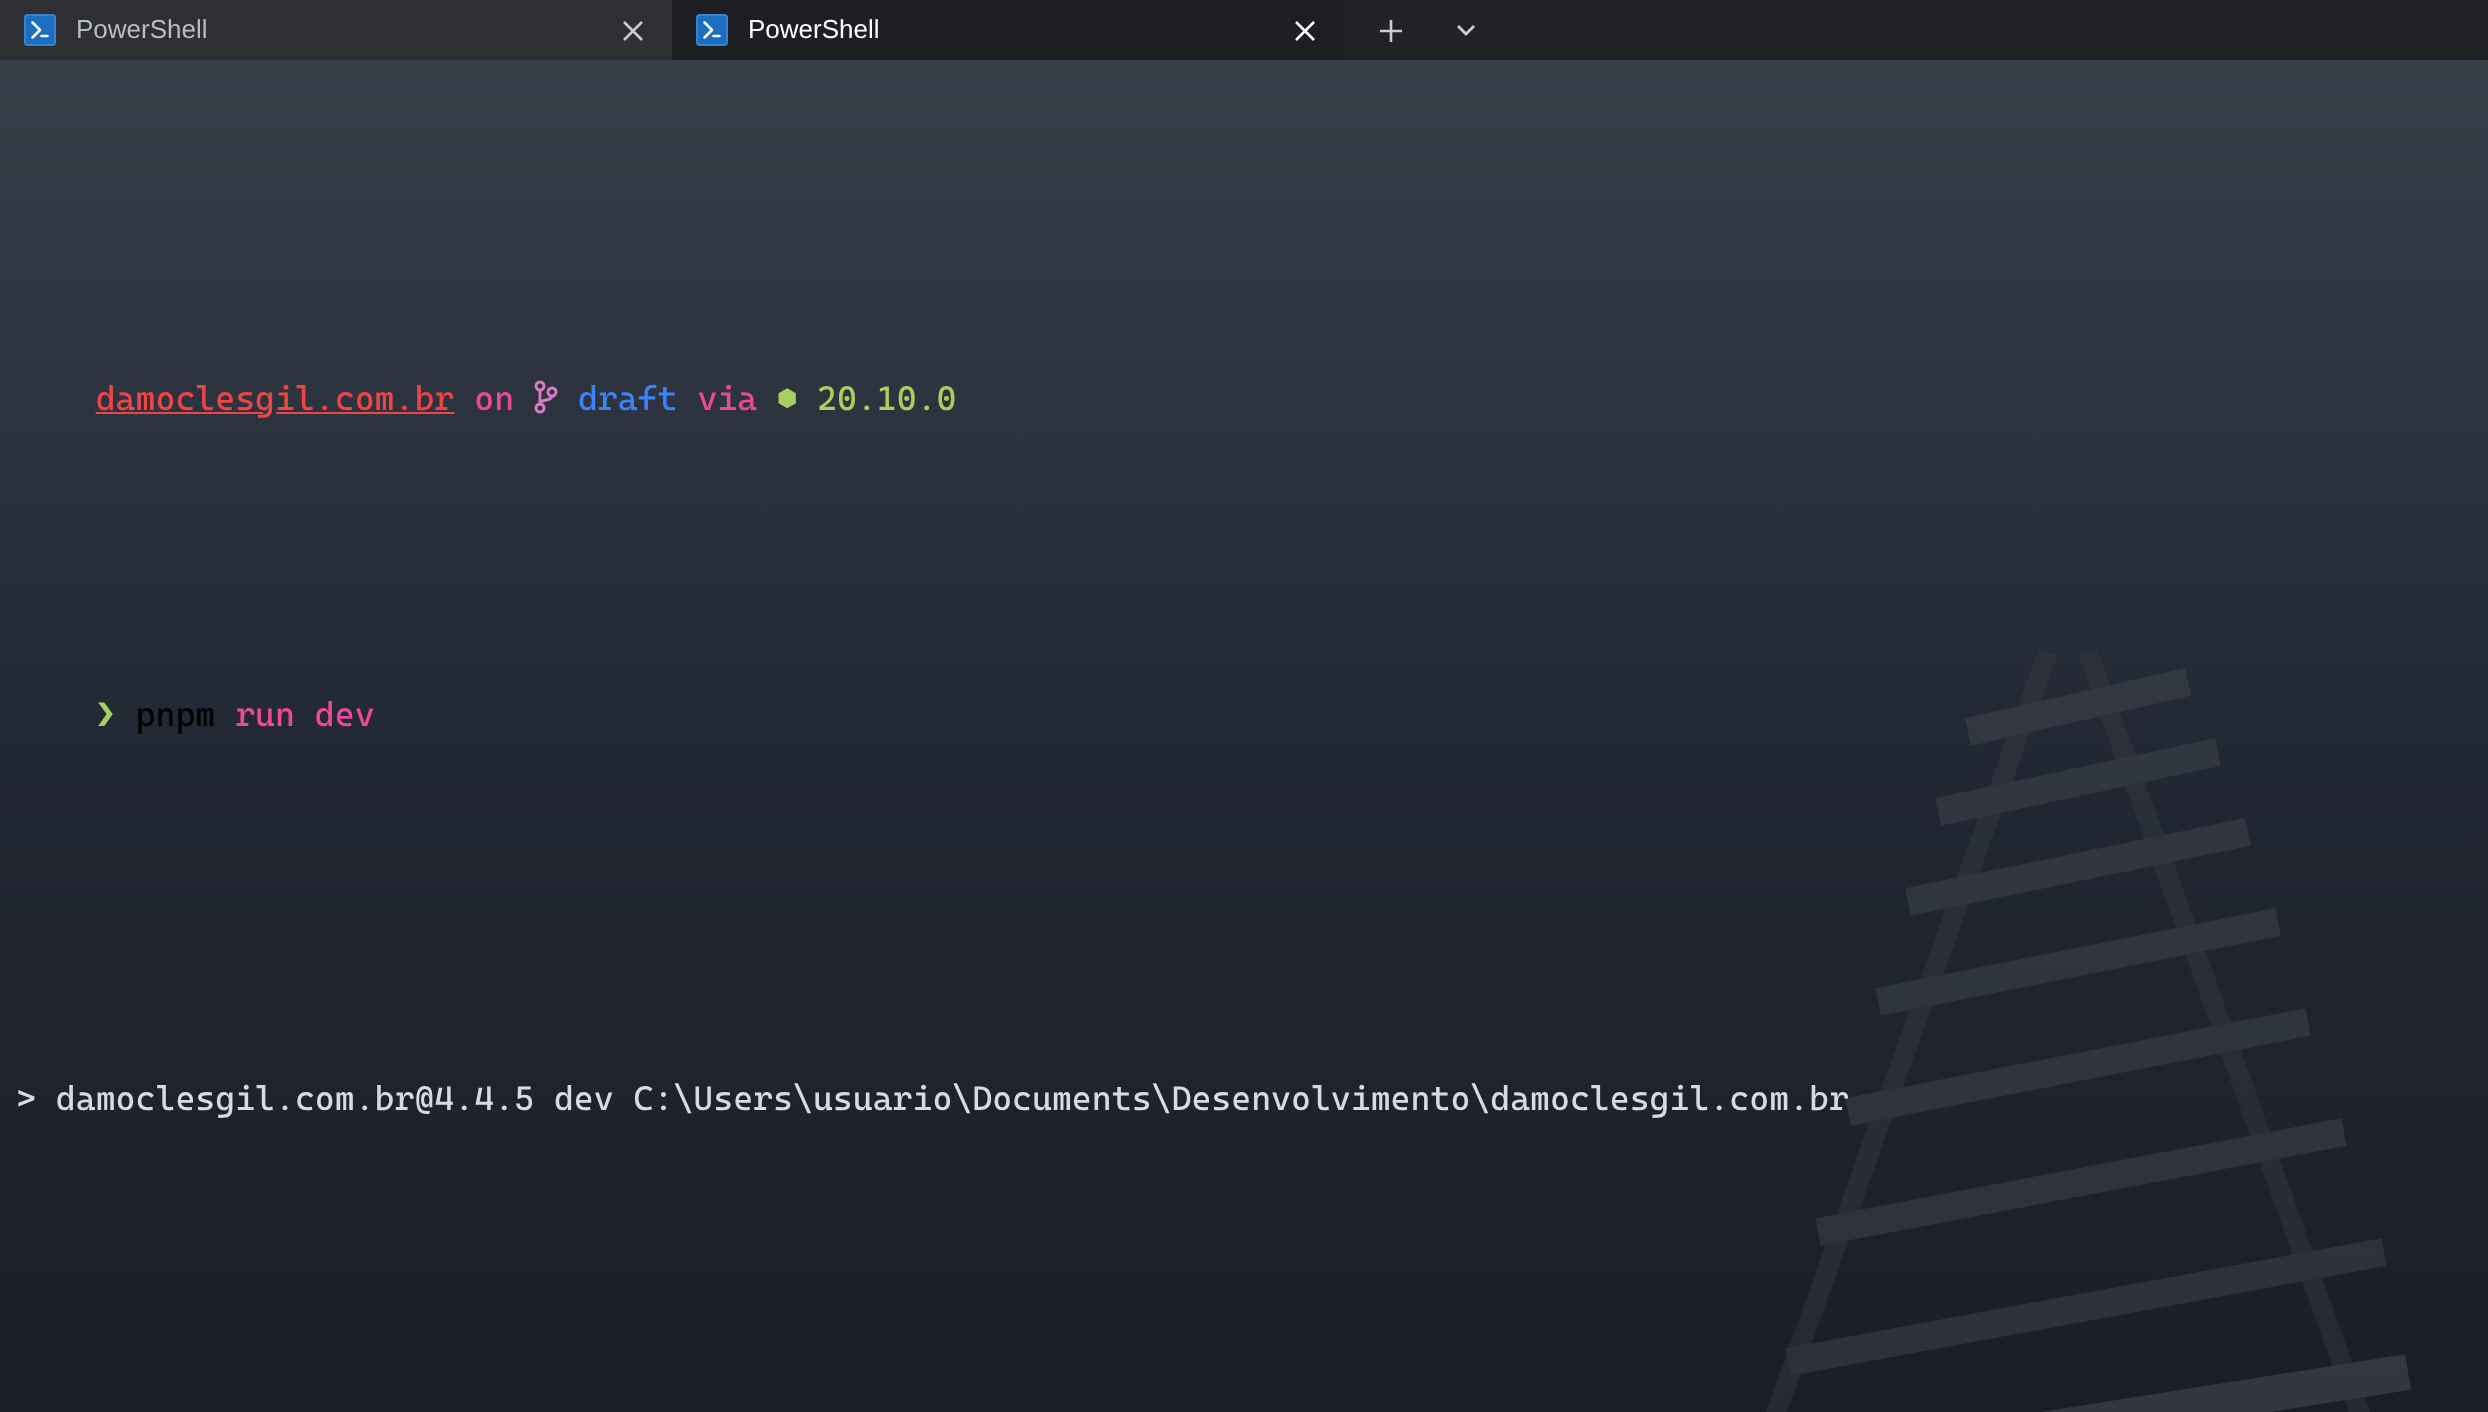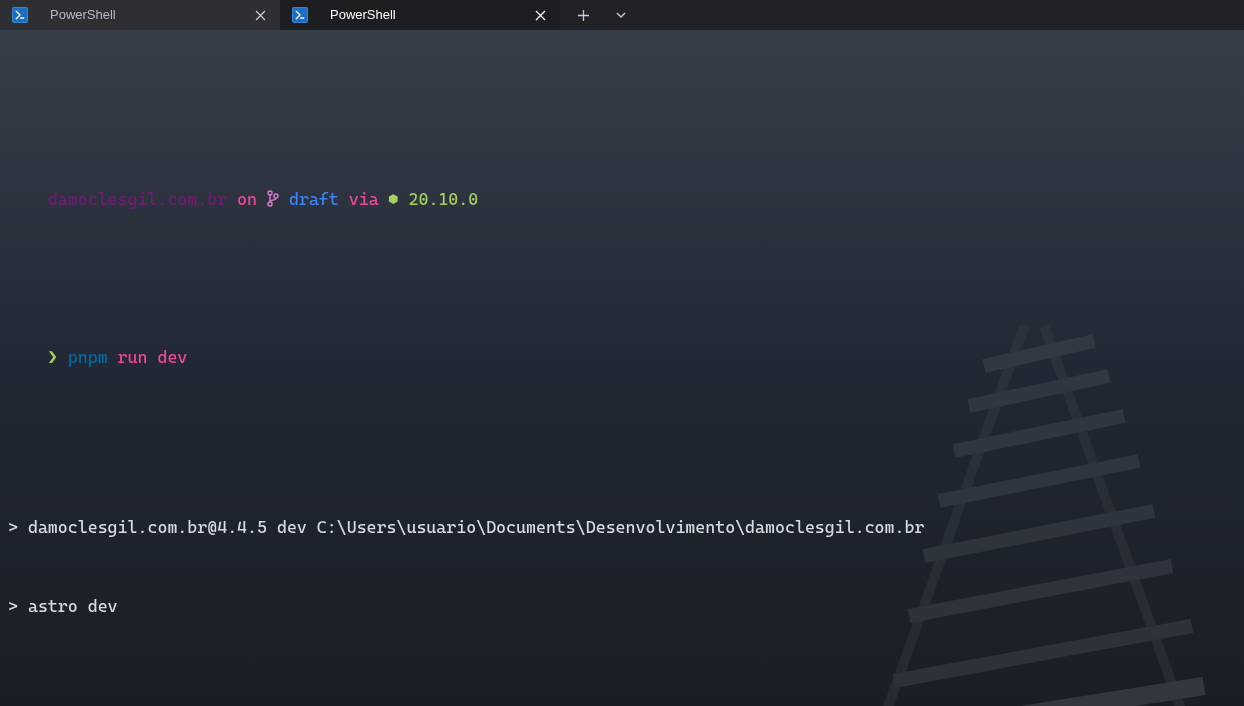--- a/index.html
+++ b/index.html
@@ -18,23 +18,23 @@
     .tabbar {
       display: flex;
       height: 30px;
       background: #202226;
       align-items: stretch;
       user-select: none;
     }
     .tab {
       display: flex;
       align-items: center;
-      gap: 22px;
+      gap: 10px;
       padding: 0 12px;
-      width: 280px;
+      width: 336px;
       color: #c9ccd1;
       font-size: 13px;
       font-family: "Segoe UI", Arial, sans-serif;
       position: relative;
     }
     .tab.inactive { background: #2d2f33; color:#b9bcc1; }
     .tab.active   { background: #1c1e22; color:#ffffff; }
     .tab .title { flex: 1; white-space: nowrap; overflow:hidden; text-overflow:ellipsis; }
     .tab .close {
       width: 16px; height: 16px; display:flex; align-items:center; justify-content:center;
@@ -54,26 +54,26 @@
     }
     .ps-icon svg { width:12px; height:12px; }
 
     
     .term {
       padding: 10px 8px 0 8px;
       white-space: pre;
       letter-spacing: 0;
     }
     .line { white-space: pre-wrap; word-break: break-all; }
-    .cyan   { color:#701a75; }
-    .teal   { color:#0369a1; }
+    .cyan   { color:#ef4444;text-decoration:underline; }
+    .teal   { color:#000000; }
     .greenY { color:#a6cf5f; }
     .white  { color:#ec4899; }
     .magenta{ color:#3b82f6; }
-    .mt1 { margin-top: 12px; }
+    .mt1 { margin-top: 34px; }
     .mthalf { margin-top: 14px; }
 
     .deco-pier {
       position:absolute; right:-10px; bottom:-40px; width:460px; height:440px;
       opacity:0.42; pointer-events:none;
     }
   </style>
 </head>
 <body>
 
@@ -149,21 +149,20 @@
           <path d="M3 5v7M9 8c0 3-6 1-6 4" fill="none" stroke="#d67bc6" stroke-width="1.5"></path>
         </svg> </span><span class="magenta">draft</span><span class="white"> via </span><span class="greenY">⬢</span><span class="greenY"> 20.10.0</span>
   </div>
   
   <div class="line">
     <span class="greenY">❯</span> <span class="teal">pnpm</span><span class="white"> run dev</span>
   </div>
 
   
   <div class="line mt1">&gt; damoclesgil.com.br@4.4.5 dev C:\Users\usuario\Documents\Desenvolvimento\damoclesgil.com.br</div>
-  <div class="line">&gt; astro dev</div>
 
   
   
 
   
   
 
   
   
 

